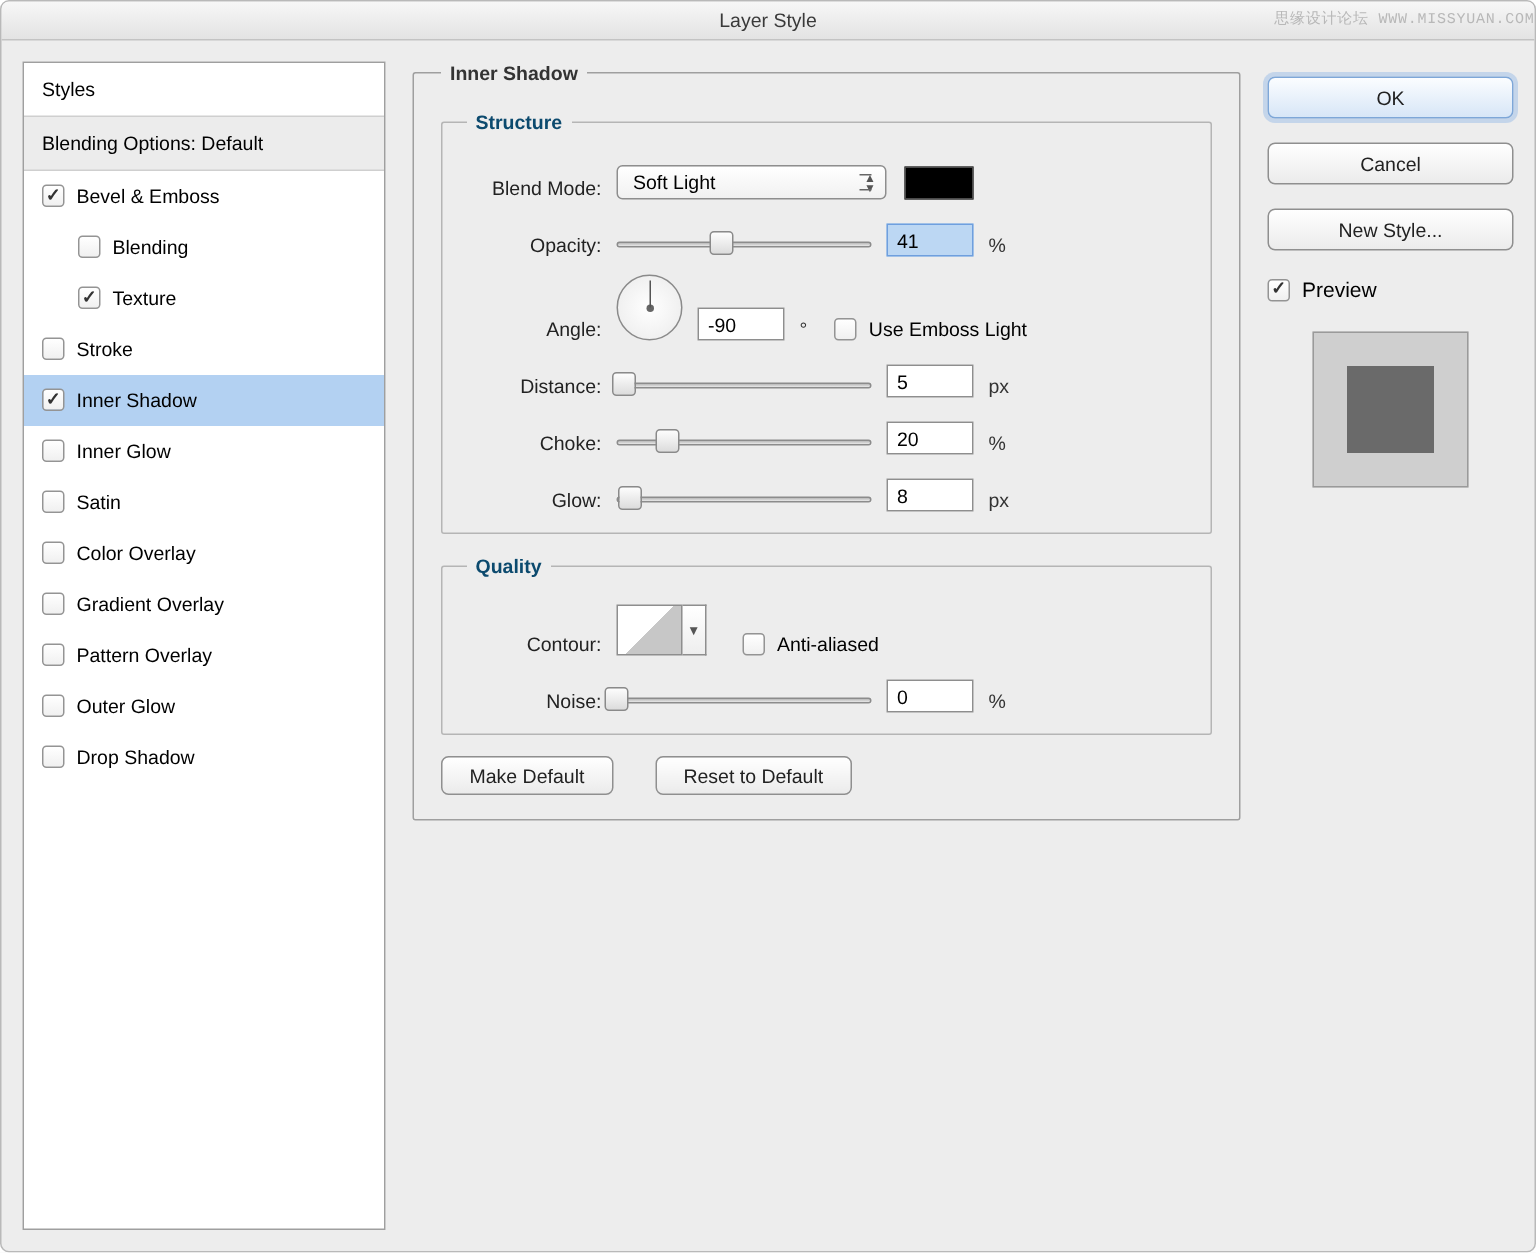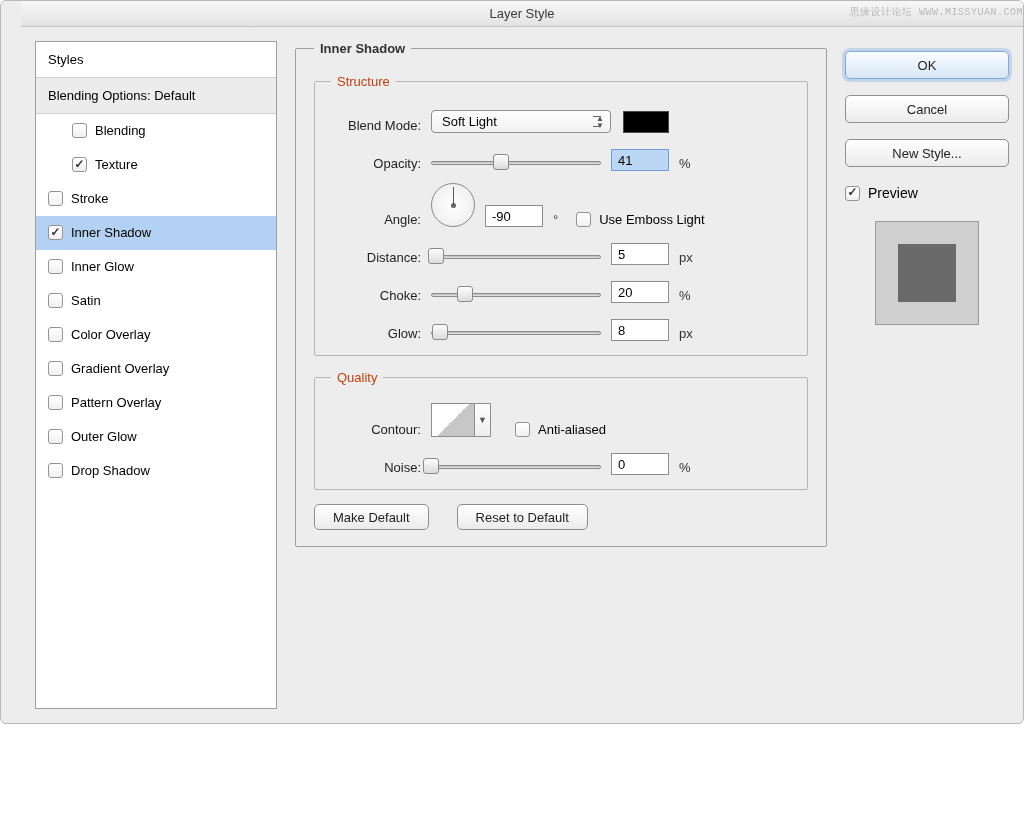--- a/index.html
+++ b/index.html
@@ -5,27 +5,26 @@
   * { box-sizing: border-box; }
   html, body {
     margin: 0; padding: 0;
     width: 1024px; height: 835px;
     font-family: "Lucida Grande", "Helvetica Neue", Arial, sans-serif;
     font-size: 13px;
     color: #000;
     background: #fff;
   }
   .dialog {
-    width: 1024px; height: 724px;
+    width: 1024px; height: 835px;
     background: #ededed;
     border: 1px solid #b9b9b9;
     border-radius: 6px;
     position: relative;
     overflow: hidden;
-    padding-left: 20px;
   }
   .titlebar {
     height: 26px;
     line-height: 26px;
     text-align: center;
     background: linear-gradient(#f7f7f7, #e3e3e3);
     border-bottom: 1px solid #c3c3c3;
     font-size: 13px;
     color: #3a3a3a;
   }
@@ -112,22 +111,22 @@
     font-size: 13px;
   }
   fieldset.inner {
     border: 1px solid #b5b5b5;
     border-radius: 2px;
     margin: 0 0 14px 0;
     padding: 18px 16px 14px 16px;
   }
   fieldset.inner > legend {
     padding: 0 6px;
-    font-weight: normal;
-    color: #c2410c;
+    font-weight: bold;
+    color: #0c4a6e;
   }
   .row {
     display: flex;
     align-items: flex-end;
     margin-bottom: 12px;
     min-height: 26px;
   }
   .row:last-child { margin-bottom: 0; }
   .row .label {
     width: 100px;
@@ -300,20 +299,24 @@
   </div>
   <div class="watermark">思缘设计论坛  WWW.MISSYUAN.COM</div>
 
   <div class="body">
 
     <div class="styles-panel">
       <div class="styles-list">
         <div class="styles-header">Styles</div>
         <div class="blending-header">Blending Options: Default</div>
         <div id="style-items">
+            <div class="style-item">
+              <span class="chk checked"></span>
+              <span>Bevel &amp; Emboss</span>
+            </div>
             <div class="style-item indent">
               <span class="chk"></span>
               <span>Blending</span>
             </div>
             <div class="style-item indent">
               <span class="chk checked"></span>
               <span>Texture</span>
             </div>
             <div class="style-item">
               <span class="chk"></span>

